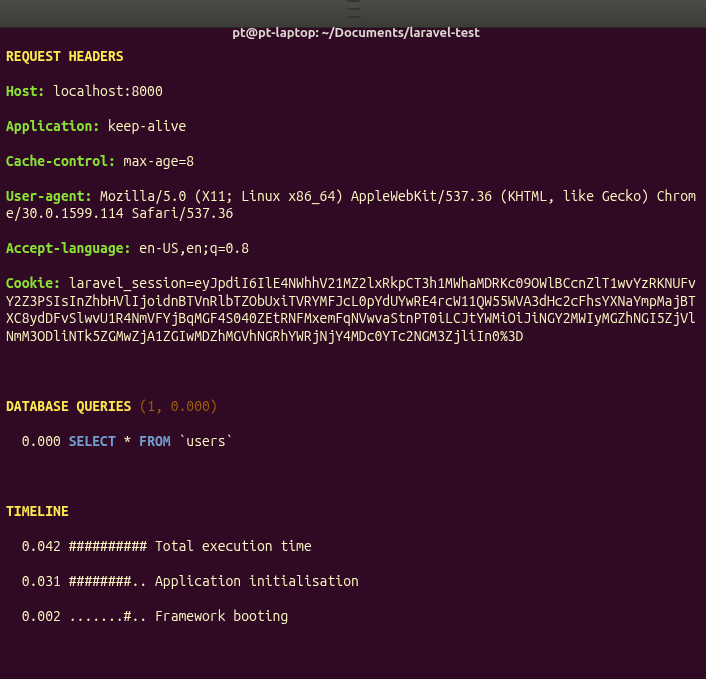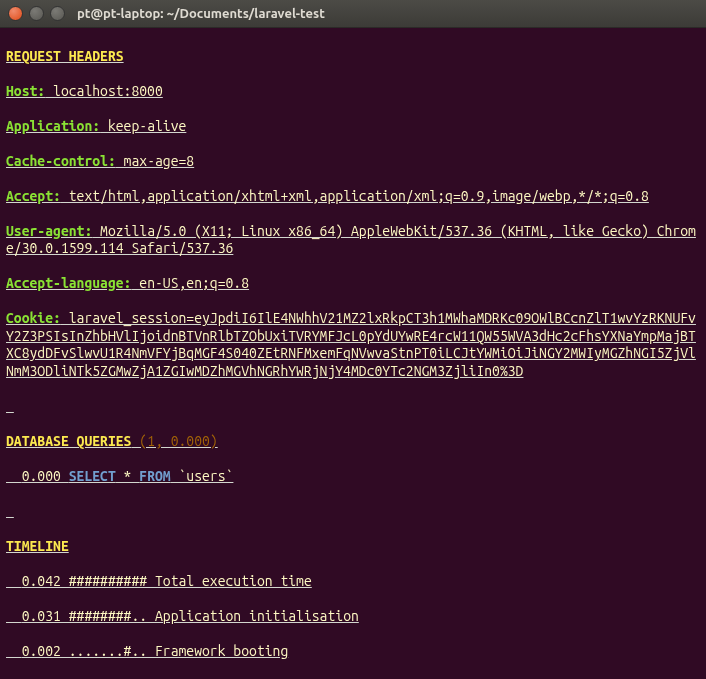--- a/index.html
+++ b/index.html
@@ -1,15 +1,15 @@
 <!DOCTYPE html>
 <html><head>
 <meta charset="utf-8">
 <style>
-  * { margin: 0; padding: 0; box-sizing: border-box; }
+  * { margin: 0; padding: 0; box-sizing: border-box; flex-direction: column; }
   body {
     font-family: "Ubuntu Mono", "DejaVu Sans Mono", "Consolas", monospace;
     font-size: 14px;
     line-height: 1.25;
     background: #2c001e;
     color: #d3d7cf;
     width: 706px;
     height: 679px;
     overflow: hidden;
   }
@@ -38,21 +38,20 @@
     font-size: 13px;
     font-weight: bold;
     color: #dfdbd2;
   }
   .terminal {
     padding: 2px 6px 20px 6px;
     background: #300a24;
     height: calc(100% - 28px);
     white-space: pre-wrap;
     word-break: break-all;
-    text-decoration: underline;
   }
   .section-header { color: #fce94f; font-weight: bold; }
   .key { color: #8ae234; font-weight: bold; text-align: right; }
   .val { color: #fef9c3; }
   .paren { color: #a16207; }
   .kw { color: #729fcf; font-weight: bold; text-align: center; }
   .line { display: block; }
 </style>
 </head>
 <body>
@@ -62,21 +61,20 @@
   <span class="winbtn"></span>
   <span class="winbtn"></span>
   <span class="title-text">pt@pt-laptop: ~/Documents/laravel-test</span>
 </div>
 
 <div class="terminal">
 <span class="line"><span class="section-header">REQUEST HEADERS</span></span>
 <span class="line"><span class="key">Host:</span><span class="val"> localhost:8000</span></span>
 <span class="line"><span class="key">Application:</span><span class="val"> keep-alive</span></span>
 <span class="line"><span class="key">Cache-control:</span><span class="val"> max-age=8</span></span>
-<span class="line"><span class="key">Accept:</span><span class="val"> text/html,application/xhtml+xml,application/xml;q=0.9,image/webp,*/*;q=0.8</span></span>
 <span class="line"><span class="key">User-agent:</span><span class="val"> Mozilla/5.0 (X11; Linux x86_64) AppleWebKit/537.36 (KHTML, like Gecko) Chrome/30.0.1599.114 Safari/537.36</span></span>
 <span class="line"><span class="key">Accept-language:</span><span class="val"> en-US,en;q=0.8</span></span>
 <span class="line"><span class="key">Cookie:</span><span class="val"> laravel_session=eyJpdiI6IlE4NWhhV21MZ2lxRkpCT3h1MWhaMDRKc09OWlBCcnZlT1wvYzRKNUFvY2Z3PSIsInZhbHVlIjoidnBTVnRlbTZObUxiTVRYMFJcL0pYdUYwRE4rcW11QW55WVA3dHc2cFhsYXNaYmpMajBTXC8ydDFvSlwvU1R4NmVFYjBqMGF4S040ZEtRNFMxemFqNVwvaStnPT0iLCJtYWMiOiJiNGY2MWIyMGZhNGI5ZjVlNmM3ODliNTk5ZGMwZjA1ZGIwMDZhMGVhNGRhYWRjNjY4MDc0YTc2NGM3ZjliIn0%3D</span></span>
 <span class="line"> </span>
 <span class="line"><span class="section-header">DATABASE QUERIES</span><span class="paren"> (1, 0.000)</span></span>
 <span class="line"><span class="val">  0.000 </span><span class="kw">SELECT</span><span class="val"> * </span><span class="kw">FROM</span><span class="val"> `users`</span></span>
 <span class="line"> </span>
 <span class="line"><span class="section-header">TIMELINE</span></span>
 <span class="line"><span class="val">  0.042 ########## Total execution time</span></span>
 <span class="line"><span class="val">  0.031 ########.. Application initialisation</span></span>

